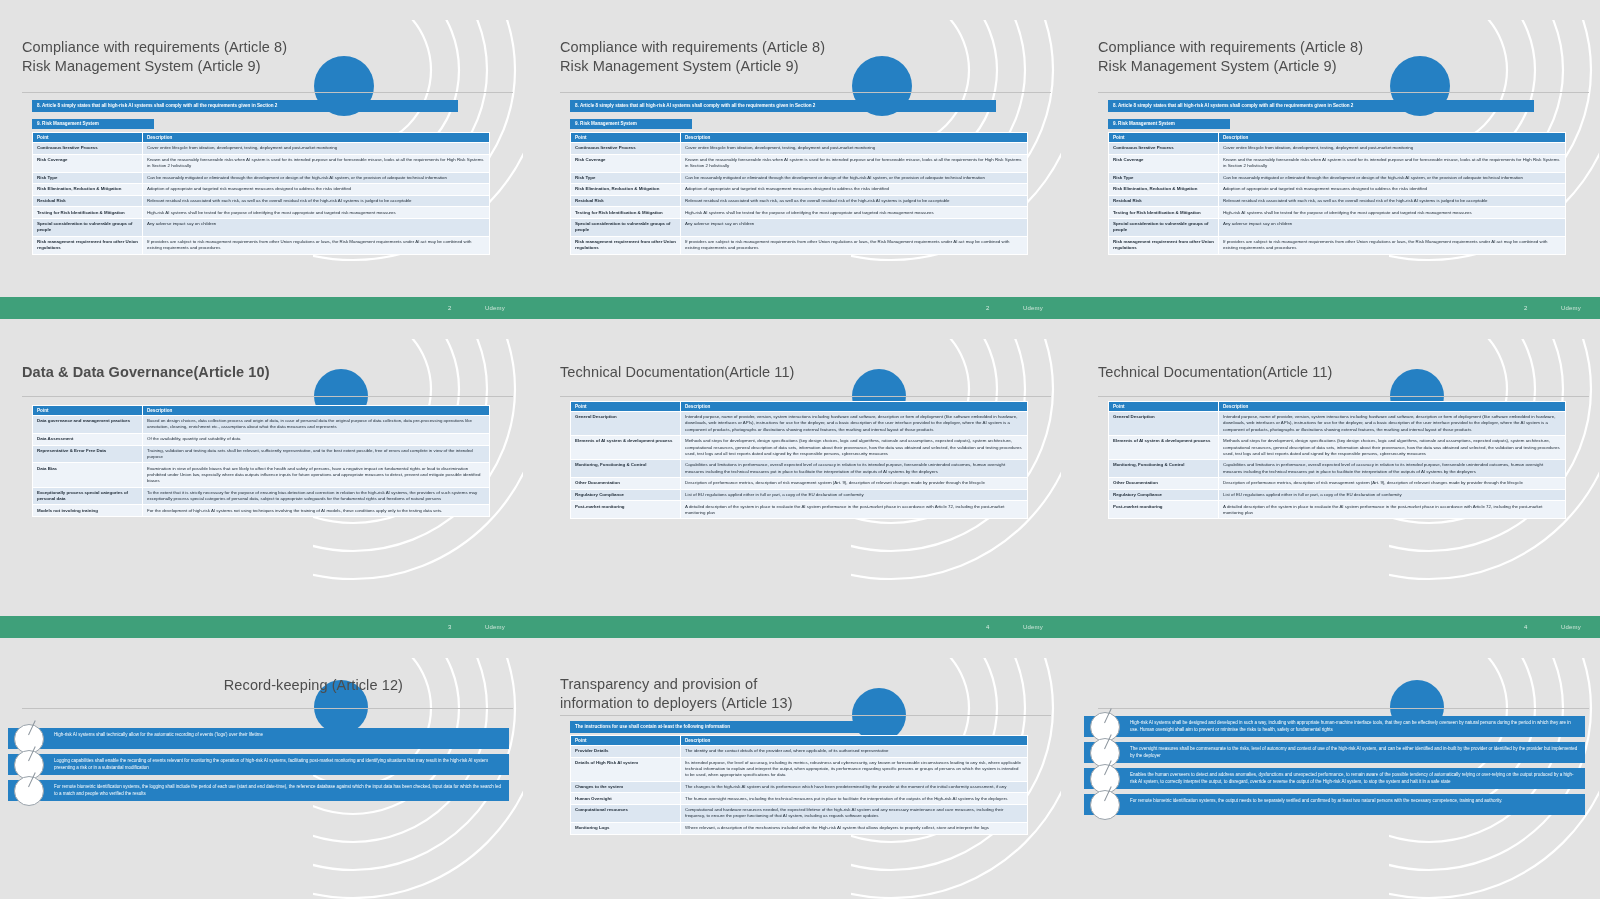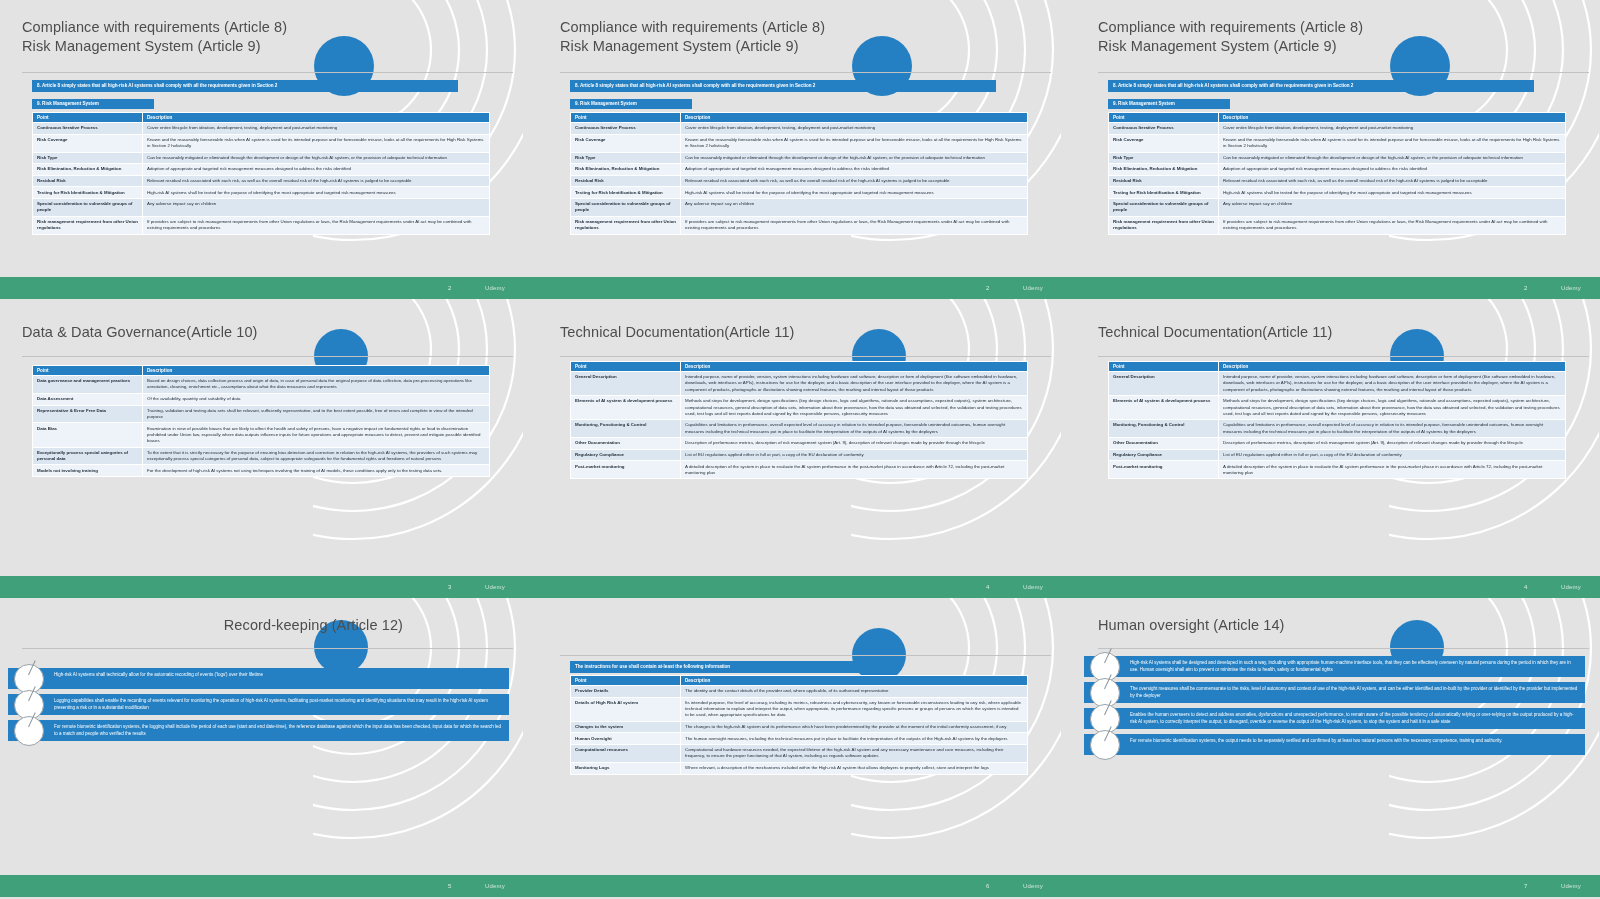--- a/index.html
+++ b/index.html
@@ -8,21 +8,21 @@
     background: #e3e3e3;
     font-family: "Liberation Sans", sans-serif;
     overflow: hidden;
   }
 
   #deck {
     width: 1600px; height: 899px;
     display: flex; flex-direction: column;
   }
 
-  .slide-row { display: flex; width: 1600px; }
+  .slide-row { display: flex; width: 1600px; margin-top: 20px; }
   .slide {
     position: relative;
     width: 523px;
     height: 277px;
     background: #e3e3e3;
     overflow: hidden;
     flex: 0 0 auto;
   }
   .slide.gap { width: 15px; background: #e3e3e3; height: 277px; }
 
@@ -387,21 +387,21 @@
           <g fill="none" stroke="#ffffff" stroke-width="2.2">
             <circle cx="40" cy="130" r="78"></circle>
               <circle cx="40" cy="130" r="106"></circle>
             <circle cx="40" cy="130" r="134"></circle>
               <circle cx="40" cy="130" r="162"></circle>
             <circle cx="40" cy="130" r="190"></circle>
           </g>
         </svg>
       </div>
       <div class="dot" style="left:314px;top:30px;width:54px;height:54px;"></div>
-      <div class="slide-title" style="top:24px;">Data &amp; Data Governance(Article 10)</div>
+      <div class="slide-title" style="top:24px;font-weight:bold;">Data &amp; Data Governance(Article 10)</div>
       <div class="title-rule" style="top:57px;"></div>
       <table class="tbl" style="left:32px;top:66px;width:458px;">
         <thead>
             <tr>
           <th style="width:110px;">Point</th>
           <th>Description</th>
         </tr>
           </thead>
         <tbody>
             <tr>
@@ -602,20 +602,22 @@
           <g fill="none" stroke="#ffffff" stroke-width="2.2">
             <circle cx="40" cy="130" r="78"></circle>
               <circle cx="40" cy="130" r="106"></circle>
             <circle cx="40" cy="130" r="134"></circle>
               <circle cx="40" cy="130" r="162"></circle>
             <circle cx="40" cy="130" r="190"></circle>
           </g>
         </svg>
       </div>
       <div class="dot" style="left:314px;top:30px;width:54px;height:54px;"></div>
+      <div class="slide-title" style="top:17px;">Transparency and provision of
+information to deployers (Article 13)</div>
       <div class="title-rule" style="top:57px;"></div>
       <div class="banner" style="left:32px;width:290px;top:63px;">The instructions for use shall contain at-least the following information</div>
       <table class="tbl" style="left:32px;top:77px;width:458px;">
         <thead>
             <tr>
           <th style="width:110px;">Point</th>
           <th>Description</th>
         </tr>
           </thead>
         <tbody>
@@ -655,21 +657,20 @@
           <g fill="none" stroke="#ffffff" stroke-width="2.2">
             <circle cx="40" cy="130" r="78"></circle>
               <circle cx="40" cy="130" r="106"></circle>
             <circle cx="40" cy="130" r="134"></circle>
               <circle cx="40" cy="130" r="162"></circle>
             <circle cx="40" cy="130" r="190"></circle>
           </g>
         </svg>
       </div>
       <div class="dot" style="left:314px;top:22px;width:54px;height:54px;"></div>
-      <div class="slide-title" style="top:18px;">Human oversight (Article 14)</div>
       <div class="title-rule" style="top:50px;"></div>
       <div class="callouts" style="top:58px;">
           <div class="callout">
             <div class="bar">High-risk AI systems shall be designed and developed in such a way, including with appropriate human-machine interface tools, that they can be effectively overseen by natural persons during the period in which they are in use. Human oversight shall aim to prevent or minimise the risks to health, safety or fundamental rights</div>
             <div class="bubble"></div>
             <div class="connector"></div>
           </div>
           <div class="callout">
             <div class="bar">The oversight measures shall be commensurate to the risks, level of autonomy and context of use of the high-risk AI system, and can be either identified and in-built by the provider or identified by the provider but implemented by the deployer</div>
             <div class="bubble"></div>

